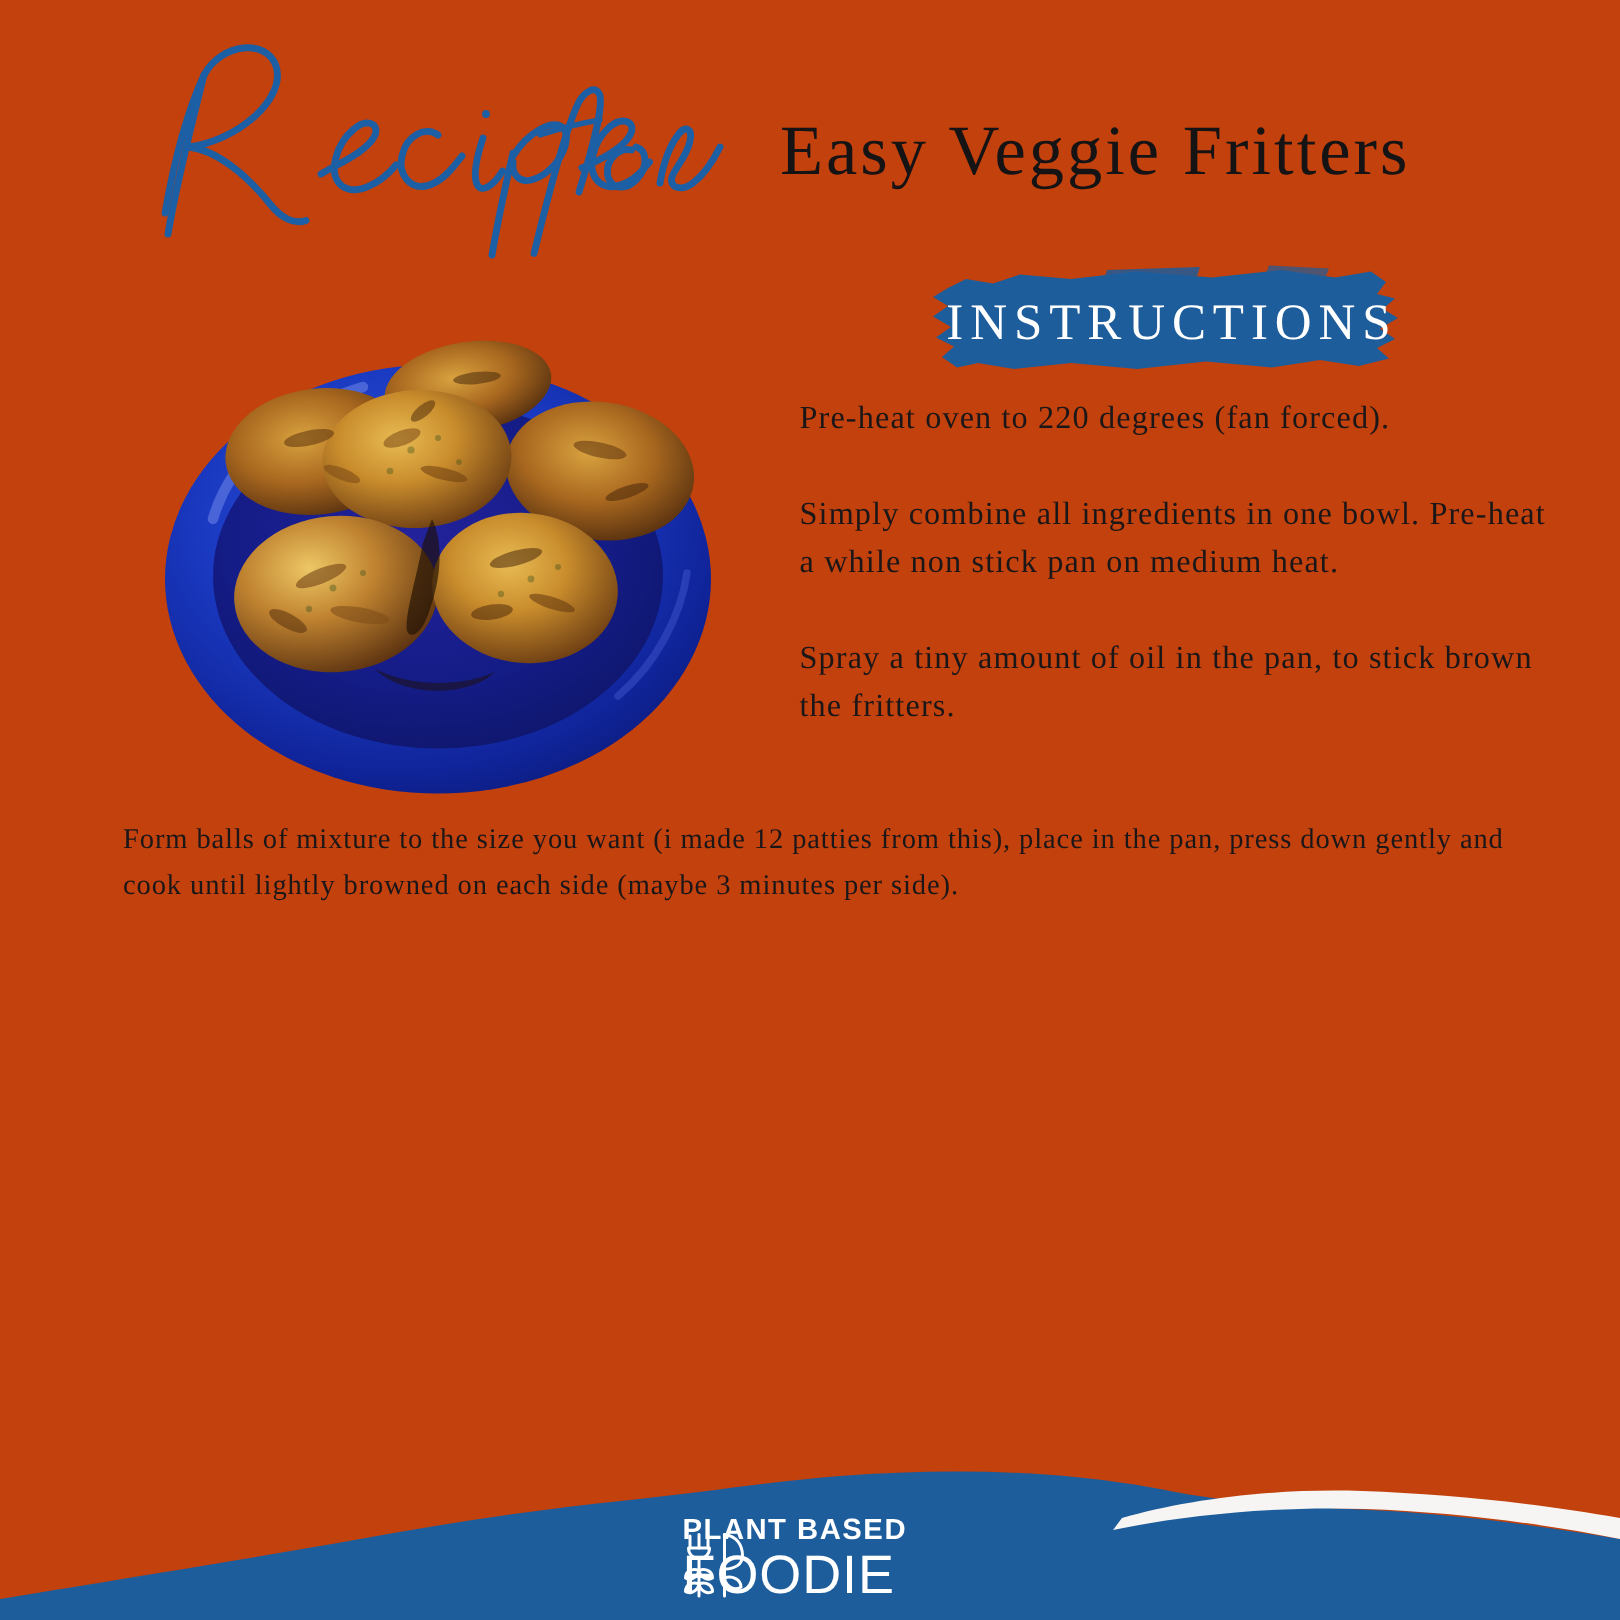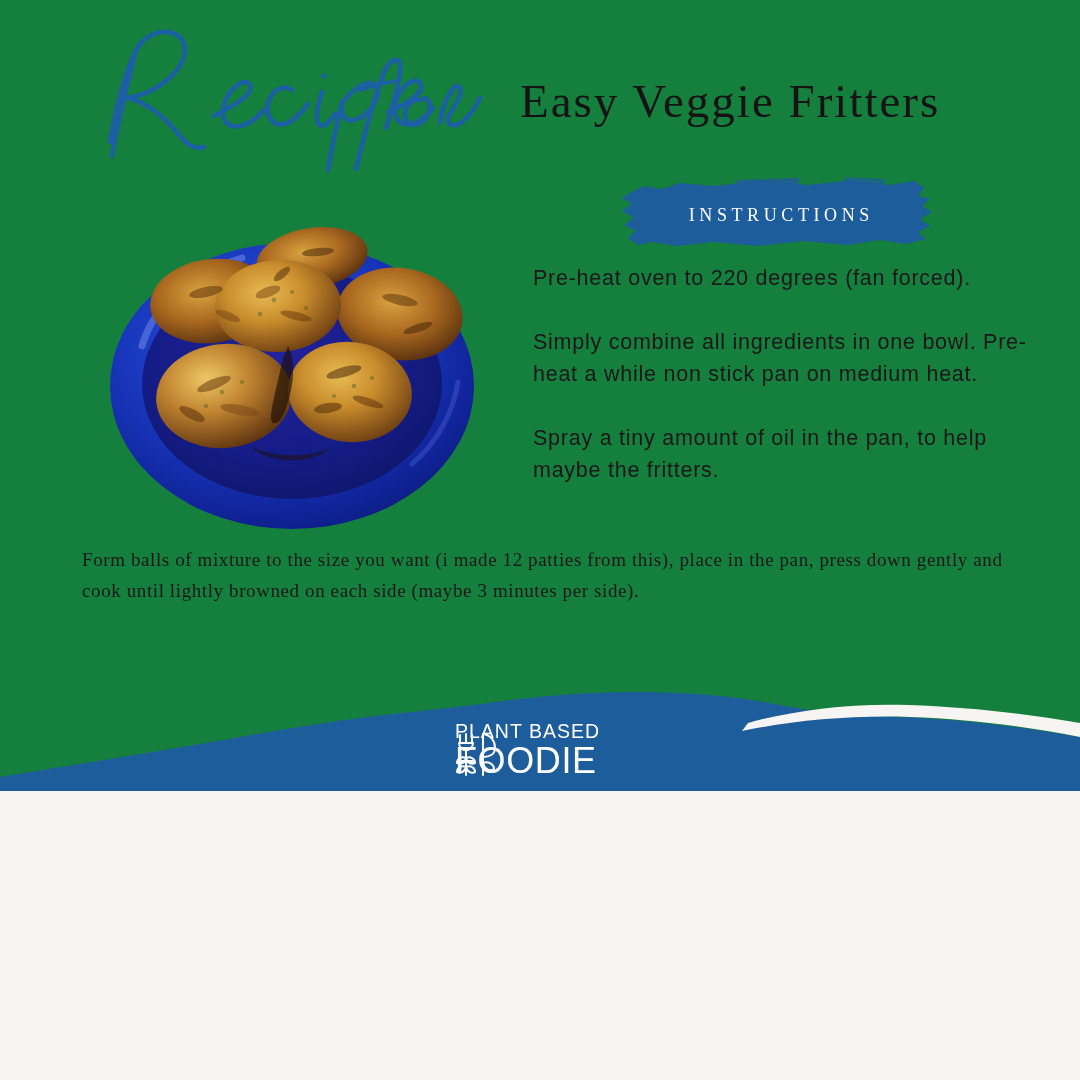--- a/index.html
+++ b/index.html
@@ -11,22 +11,22 @@
     width: 1080px;
     height: 1080px;
     background: #f7f5f3;
     font-family: "Liberation Serif", "DejaVu Serif", serif;
     overflow: hidden;
     position: relative;
   }
   .card {
     position: relative;
     width: 1080px;
-    height: 791px;
-    background: #15803d;
+    height: 1080px;
+    background: #c2410c;
     overflow: hidden;
   }
 
   
   .header {
     position: absolute;
     top: 0;
     left: 0;
     width: 1080px;
     height: 175px;
@@ -80,37 +80,37 @@
   .banner-label {
     position: absolute;
     left: 0;
     top: 0;
     width: 322px;
     height: 74px;
     display: flex;
     align-items: center;
     justify-content: center;
     font-family: "Liberation Serif", "DejaVu Serif", serif;
-    font-size: 18px;
+    font-size: 34px;
     letter-spacing: 4.6px;
     color: #ffffff;
     text-indent: 4.6px;
     padding-top: 5px;
     box-sizing: border-box;
   }
 
   
   .steps {
     position: absolute;
     left: 533px;
     top: 262px;
     width: 500px;
   }
   .step {
-    font-family: Liberation Sans, sans-serif;
+    font-family: Liberation Serif, serif;
     font-size: 21.5px;
     line-height: 32px;
     letter-spacing: 0.75px;
     color: #1b1719;
     margin: 0 0 32px 0;
   }
   .step:last-child { margin-bottom: 0; }
 
   
   .body-copy {
@@ -156,21 +156,21 @@
     display: flex;
     flex-direction: column;
     justify-content: center;
     line-height: 1;
   }
   .logo-top {
     font-family: "Liberation Sans", "DejaVu Sans", sans-serif;
     font-size: 19.5px;
     letter-spacing: 1.0px;
     color: #ffffff;
-    font-weight: 400;
+    font-weight: 700;
   }
   .logo-bottom {
     font-family: "Liberation Sans", "DejaVu Sans", sans-serif;
     font-size: 36px;
     letter-spacing: 0.6px;
     color: #ffffff;
     font-weight: 400;
     margin-top: 2px;
   }
 </style>
@@ -300,21 +300,21 @@
                L18 55 L6 49 L16 42 L4 35 L14 28 L4 22 Z" fill="#1e5d9b"></path>
       <path d="M120 4 L182 2 L180 8 L118 10 Z" fill="#1e5d9b" opacity="0.85"></path>
       <path d="M228 1 L268 3 L266 8 L226 6 Z" fill="#1e5d9b" opacity="0.7"></path>
     </svg>
     <div class="banner-label">INSTRUCTIONS</div>
   </div>
 
   <div class="steps">
     <p class="step">Pre-heat oven to 220 degrees (fan forced).</p>
     <p class="step">Simply combine all ingredients in one bowl. Pre-heat a while non stick pan on medium heat.</p>
-    <p class="step">Spray a tiny amount of oil in the pan, to help maybe the fritters.</p>
+    <p class="step">Spray a tiny amount of oil in the pan, to stick brown the fritters.</p>
   </div>
 
   <div class="body-copy">
     <p class="para">Form balls of mixture to the size you want (i made 12 patties from this), place in the pan, press down gently and cook until lightly browned on each side (maybe 3 minutes per side).</p>
   </div>
 
   <div class="footer">
     <svg width="1080" height="110" viewBox="0 0 1080 110">
       <path d="M0 110 L0 96 C 60 86, 150 72, 240 56 C 300 45, 360 36, 420 30
                C 470 25, 510 18, 560 14 C 600 11, 640 10, 680 12

